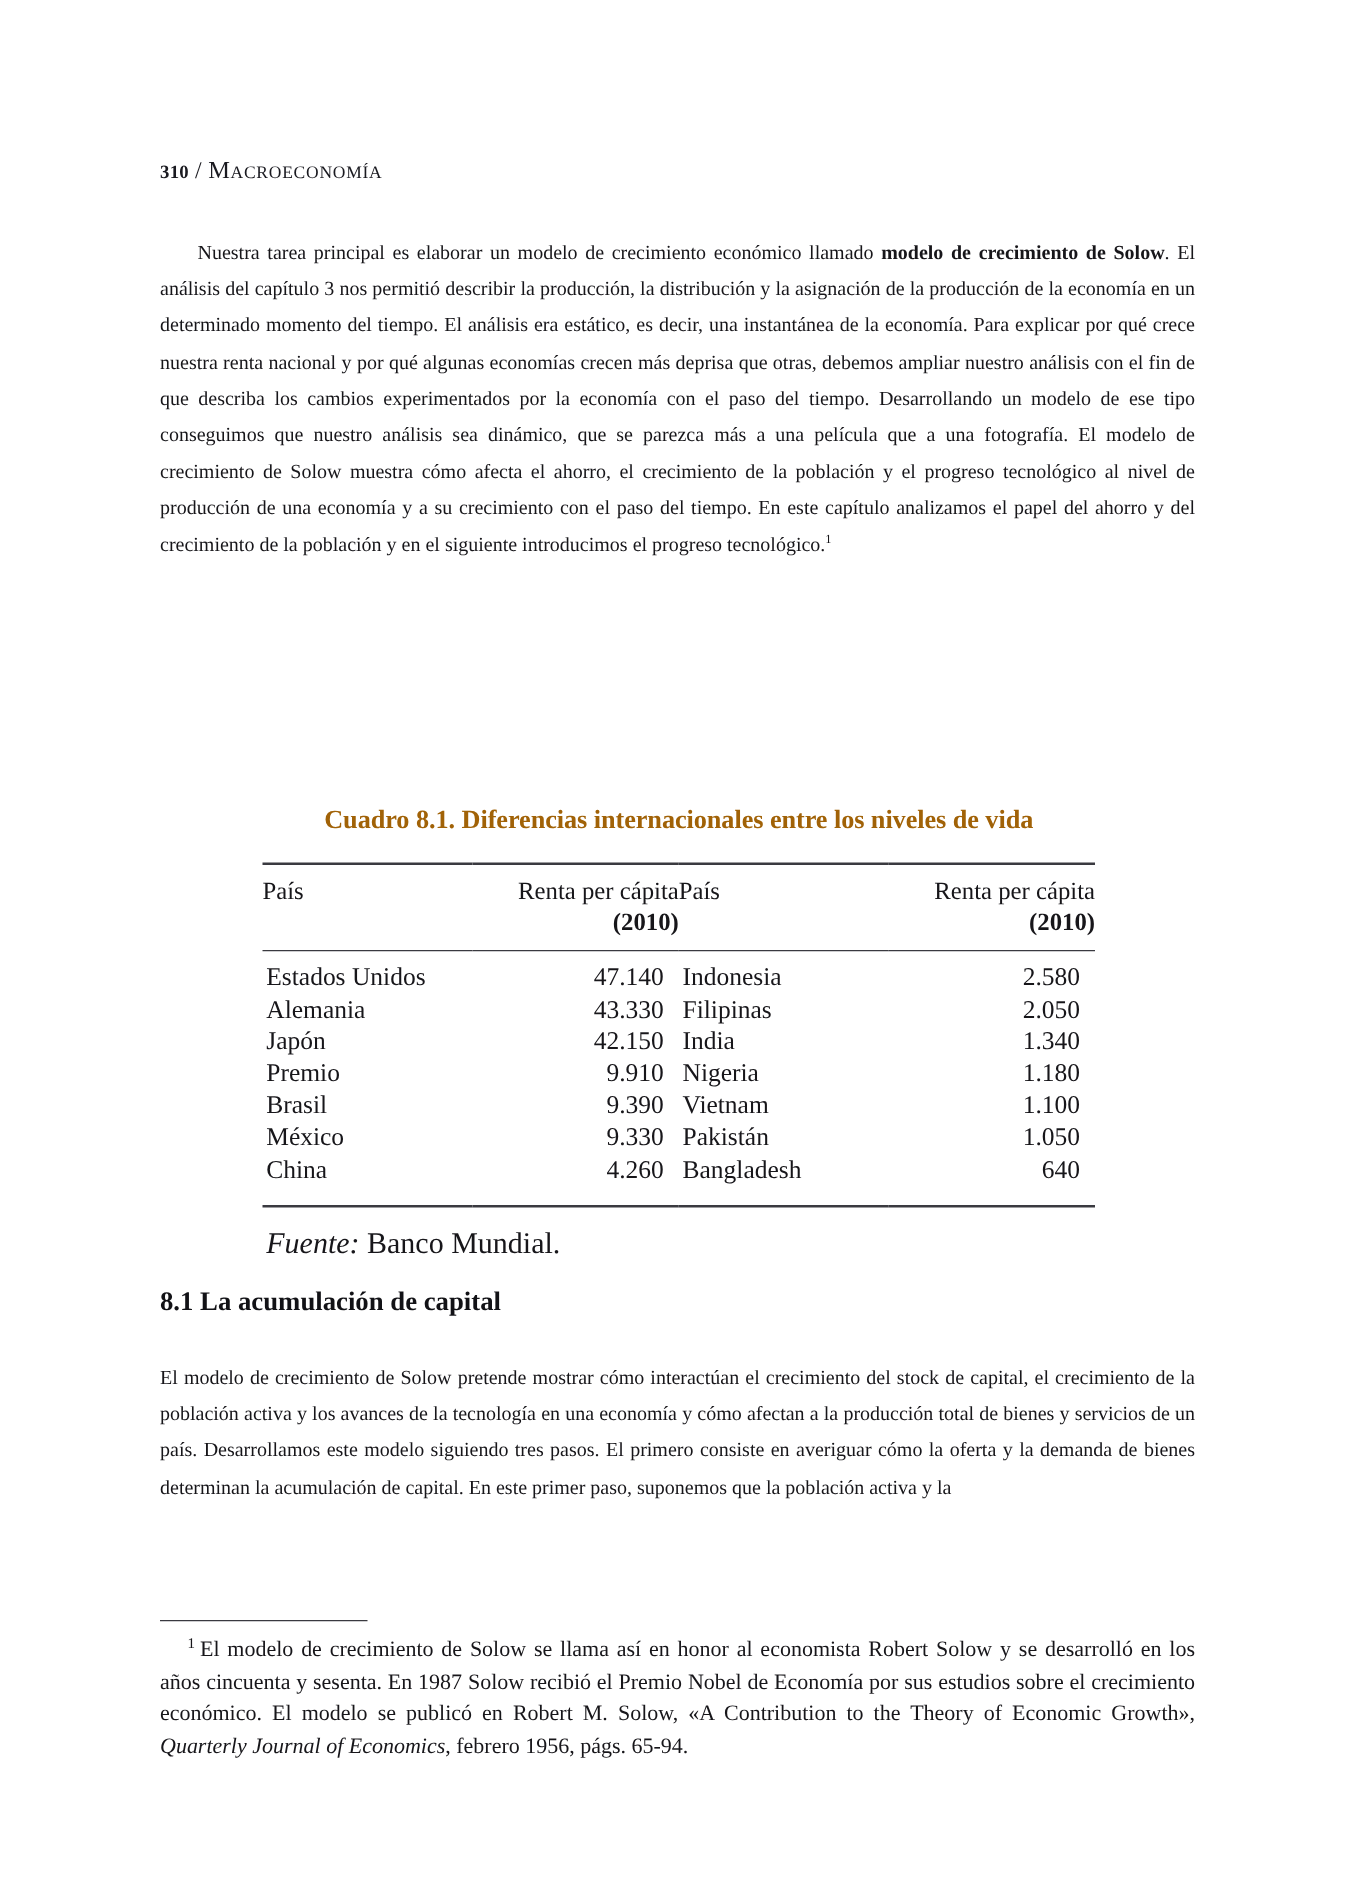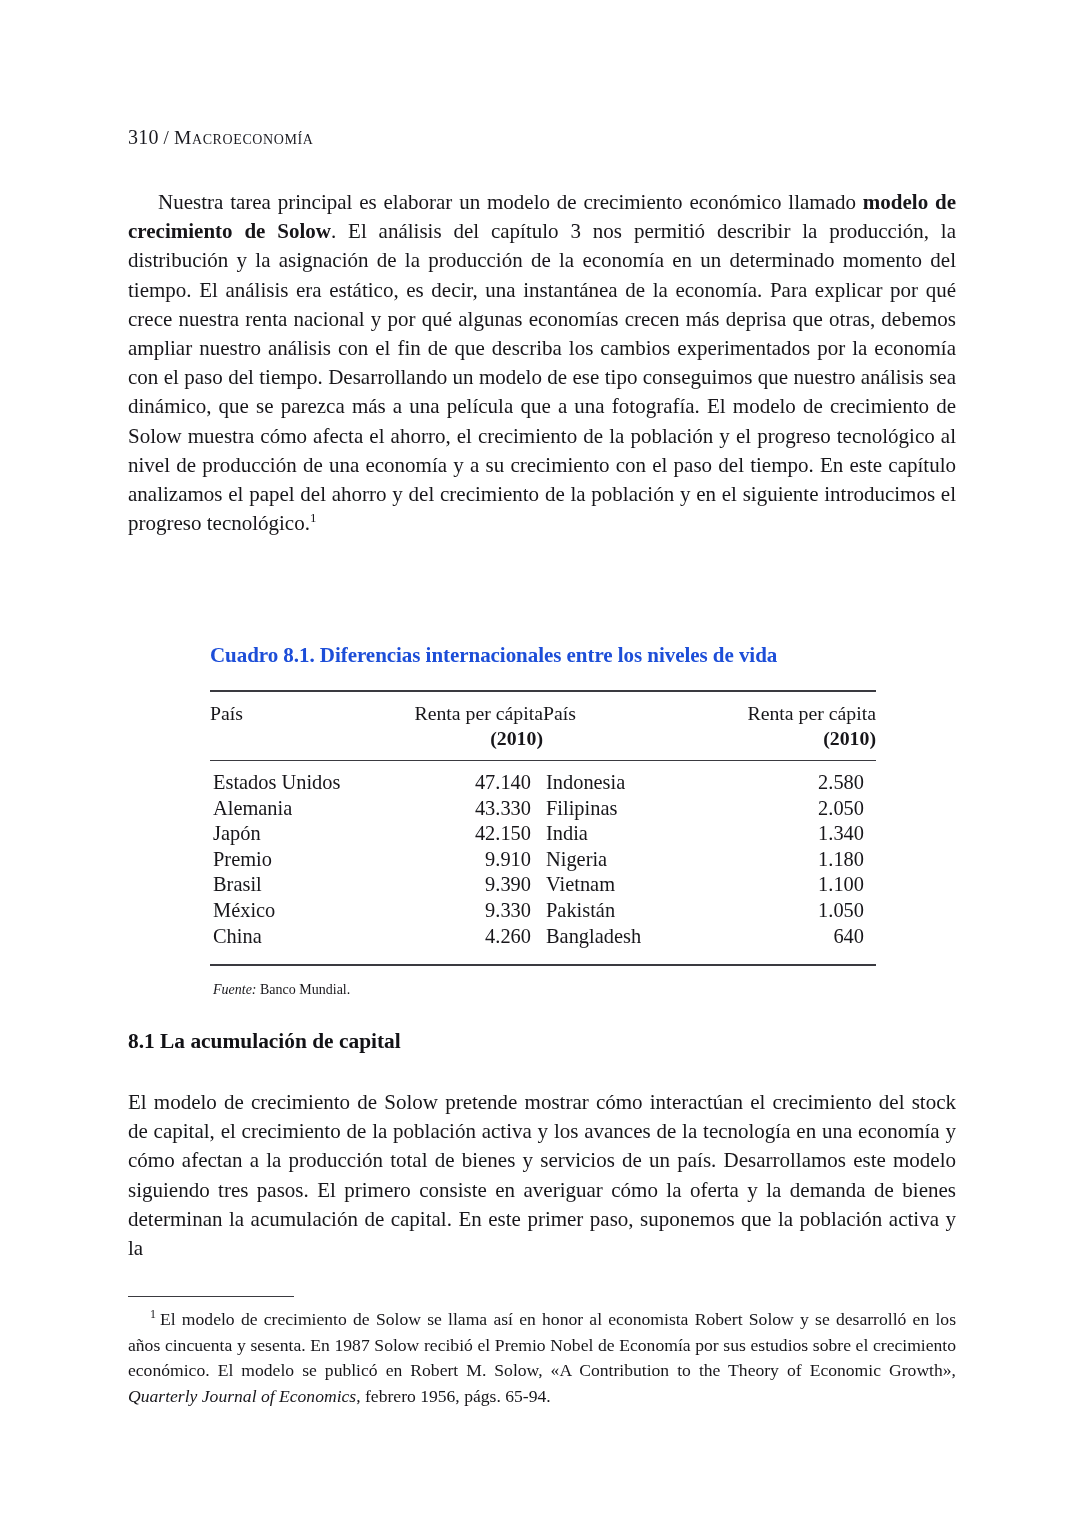--- a/index.html
+++ b/index.html
@@ -28,36 +28,36 @@
   
   .running-head {
     position: absolute;
     left: 128px;
     top: 126px;
     font-size: 19px;
     letter-spacing: 0.2px;
     color: #1a1a20;
     white-space: nowrap;
   }
-  .running-head .folio { font-size: 20px; }
+  .running-head .folio { font-size: 15px; font-weight: bold; }
   .running-head .smallcaps {
     font-variant: small-caps;
     font-size: 19.5px;
     letter-spacing: 0.6px;
   }
 
   
   .textblock {
     position: absolute;
     left: 128px;
     width: 828px;
   }
   p.body {
     margin: 0;
-    font-size: 21px;
+    font-size: 16px;
     line-height: 29.2px;
     text-align: justify;
     text-justify: inter-word;
     hyphens: manual;
     color: #17161a;
   }
   p.body.indent { text-indent: 30px; }
   .bold { font-weight: bold; }
   sup.fnref {
     font-size: 0.62em;
@@ -71,25 +71,25 @@
   
   .table-wrap {
     position: absolute;
     left: 210px;
     top: 643px;
     width: 666px;
   }
   .table-caption {
     font-size: 21px;
     font-weight: bold;
-    text-align: left;
+    text-align: center;
     white-space: nowrap;
     margin: 0 0 22px 0;
     letter-spacing: -0.05px;
-    color: #1d4ed8;
+    color: #a16207;
   }
   table.data {
     border-collapse: collapse;
     width: 666px;
     font-size: 20.4px;
     color: #17161a;
   }
   table.data thead th {
     font-weight: normal;
     font-size: 19.8px;
@@ -112,21 +112,21 @@
   td.country, th.country { text-align: left; padding-left: 3px; }
   td.income,  th.income  { text-align: right; padding-right: 12px; }
   th.income  { text-align: right; padding-right: 12px; }
 
   tbody tr:first-child td { padding-top: 9px; }
   tbody tr:last-child  td { padding-bottom: 16px; }
   tbody td { padding-top: 0.5px; padding-bottom: 0.5px; line-height: 24.6px; }
 
   .table-source {
     margin-top: 16px;
-    font-size: 14px;
+    font-size: 24px;
     padding-left: 3px;
     color: #17161a;
   }
   .table-source .ital { font-style: italic; }
 
   
   .section-heading {
     position: absolute;
     left: 128px;
     top: 1029px;

